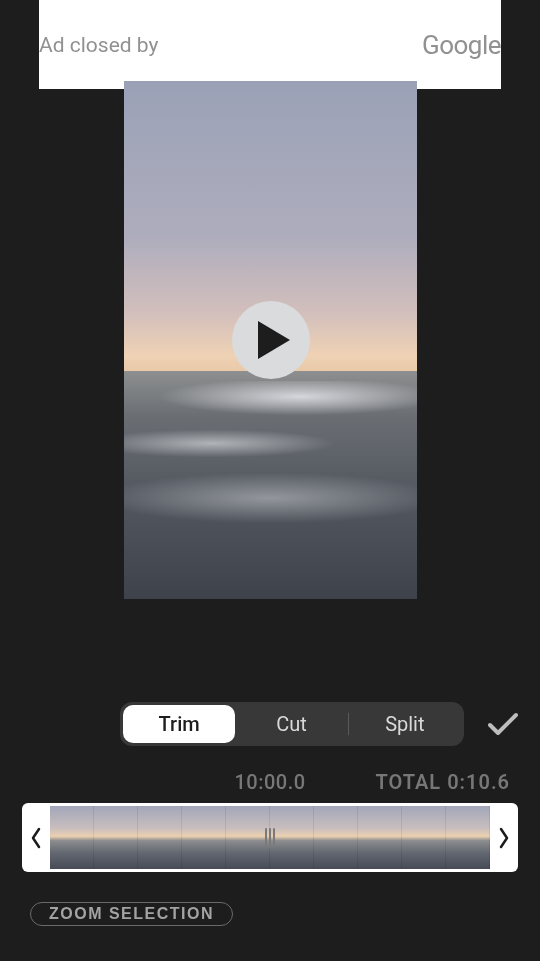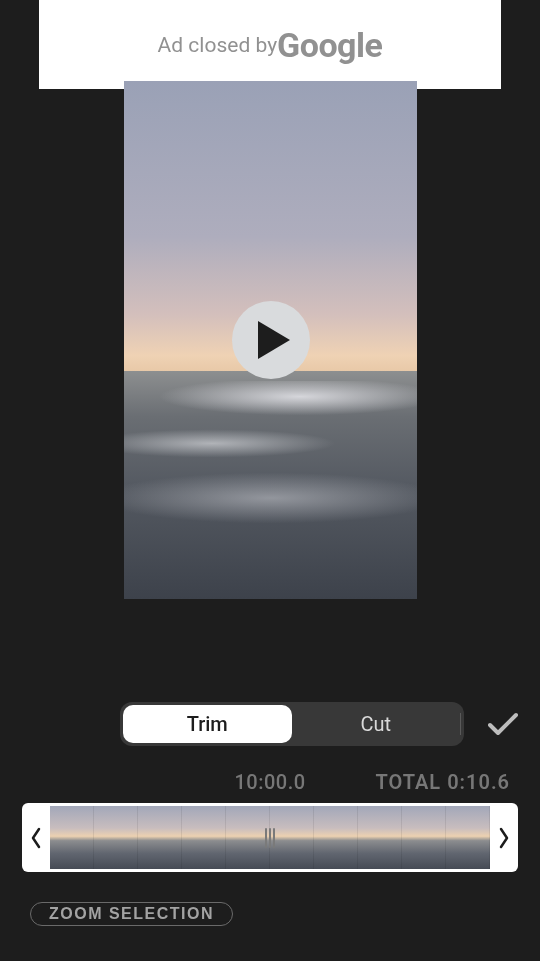--- a/index.html
+++ b/index.html
@@ -14,32 +14,32 @@
   
   .ad-banner {
     position: absolute;
     top: 0;
     left: 39px;
     width: 462px;
     height: 89px;
     background: #fff;
     display: flex;
     align-items: center;
-    justify-content: center;
+    justify-content: space-between;
     gap: 0;
   }
   .ad-text {
     color: #919191;
     font-size: 21px;
     font-weight: 400;
   }
   .ad-google {
     color: #919191;
-    font-size: 34px;
-    font-weight: 700;
+    font-size: 26px;
+    font-weight: 400;
     letter-spacing: -0.5px;
   }
 
   
   .video-preview {
     position: absolute;
     top: 81px;
     left: 124px;
     width: 293px;
     height: 518px;
@@ -246,20 +246,21 @@
       <polygon points="0,0 32,19 0,38" fill="#1d1d1d"></polygon>
     </svg>
   </div>
 </div>
 
 <div class="tabs-row">
   <div class="segmented">
     <div class="seg active">Trim</div>
     <div class="seg">Cut</div>
     <div class="divider"></div>
+    <div class="seg">Split</div>
   </div>
   <div class="confirm">
     <svg width="30" height="24" viewBox="0 0 30 24">
       <polyline points="2,13 10,21 28,3" fill="none" stroke="#bdbdbd" stroke-width="4" stroke-linecap="round" stroke-linejoin="round"></polyline>
     </svg>
   </div>
 </div>
 
 <div class="time-row">
   <div class="current-time">10:00.0</div>

